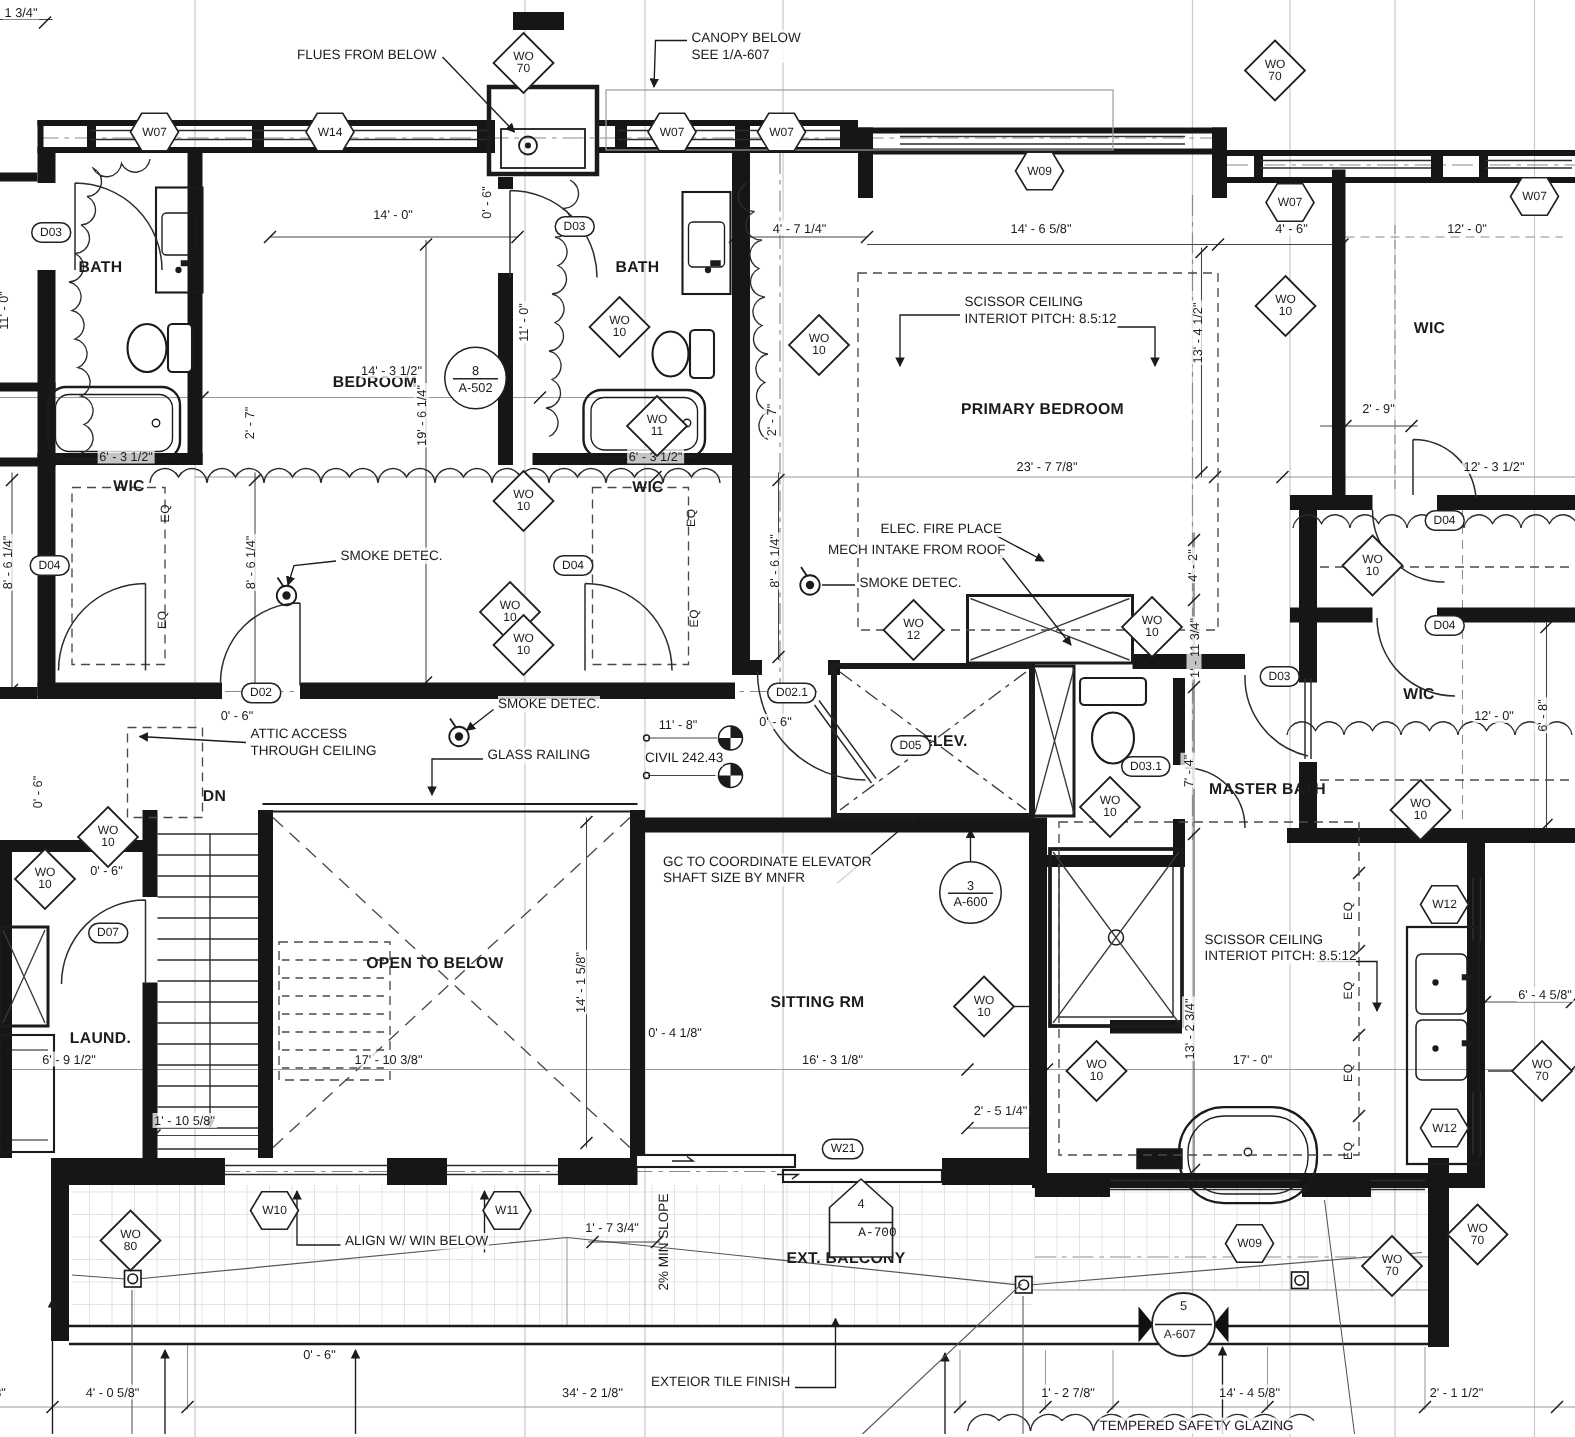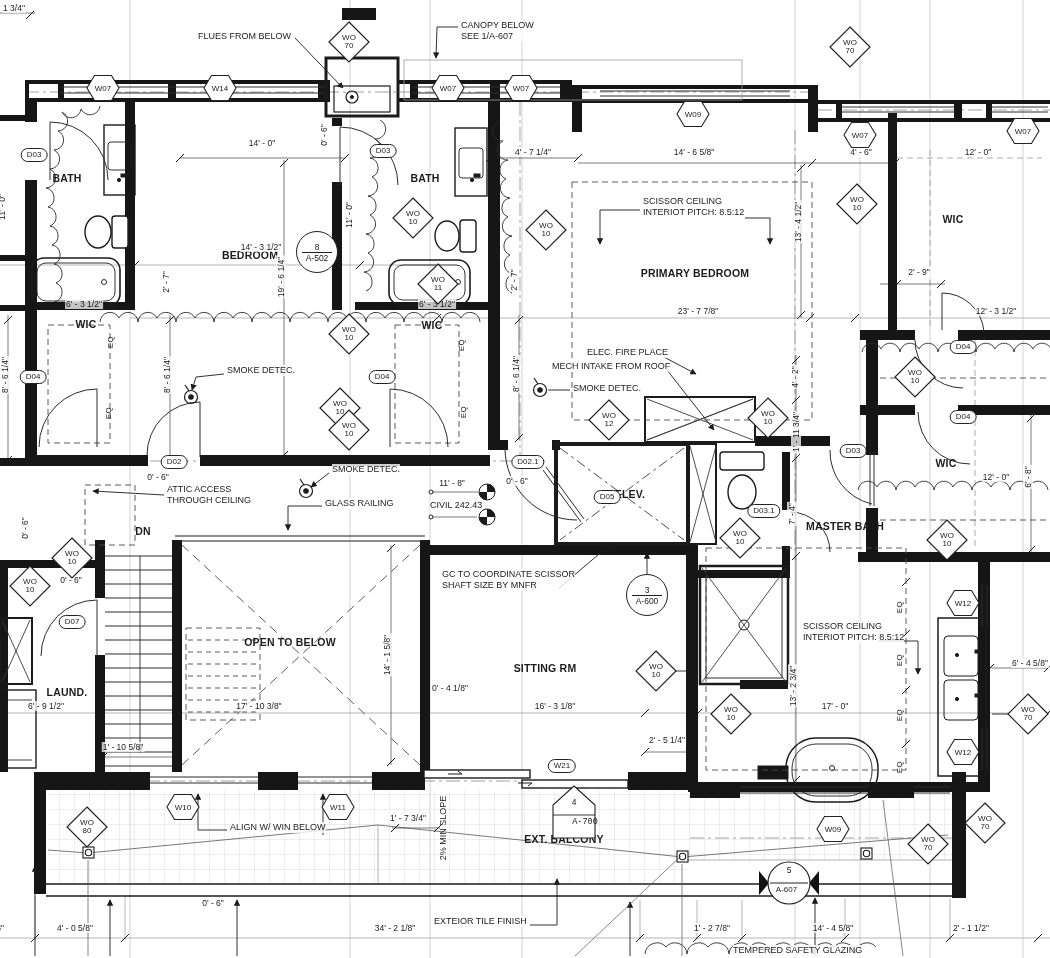--- a/index.html
+++ b/index.html
@@ -377,21 +377,21 @@
 INTERIOT PITCH: 8.5:12</span></div>
       <div class="note" style="left: 227px; top: 371px;"><span>SMOKE DETEC.</span></div>
       <div class="note" style="left: 587px; top: 353px;"><span>ELEC. FIRE PLACE</span></div>
       <div class="note" style="left: 552px; top: 367px;"><span>MECH INTAKE FROM ROOF</span></div>
       <div class="note" style="left: 573px; top: 389px;"><span>SMOKE DETEC.</span></div>
       <div class="note" style="left: 332px; top: 470px;"><span>SMOKE DETEC.</span></div>
       <div class="note" style="left: 325px; top: 504px;"><span>GLASS RAILING</span></div>
       <div class="note" style="left: 167px; top: 490px;"><span>ATTIC ACCESS
 THROUGH CEILING</span></div>
       <div class="note" style="left: 430px; top: 506px;"><span>CIVIL 242.43</span></div>
-      <div class="note" style="left: 442px; top: 575px;"><span>GC TO COORDINATE SCISSOR
+      <div class="note" style="left: 442px; top: 575px;"><span>GC TO COORDINATE ELEVATOR
 SHAFT SIZE BY MNFR</span></div>
       <div class="note" style="left: 230px; top: 828px;"><span>ALIGN W/ WIN BELOW</span></div>
       <div class="note rot" style="left: 443px; top: 828px;"><span>2% MIN SLOPE</span></div>
       <div class="note" style="left: 434px; top: 922px;"><span>EXTEIOR TILE FINISH</span></div>
       <div class="note" style="left: 733px; top: 951px;"><span>TEMPERED SAFETY GLAZING</span></div>
       <div class="note" style="left: 803px; top: 627px;"><span>SCISSOR CEILING
 INTERIOT PITCH: 8.5:12</span></div>
       <div class="dim lblc" style="left: 14px; top: 8px;"><span>1 3/4"</span></div>
       <div class="dim lblc" style="left: 262px; top: 143px;"><span>14' - 0"</span></div>
       <div class="dim lblc rot" style="left: 324px; top: 135px;"><span>0' - 6"</span></div>

